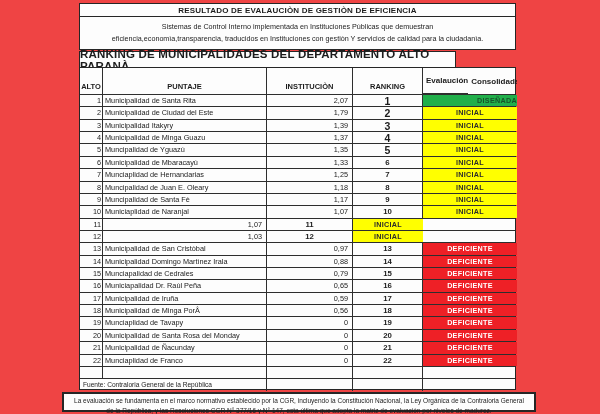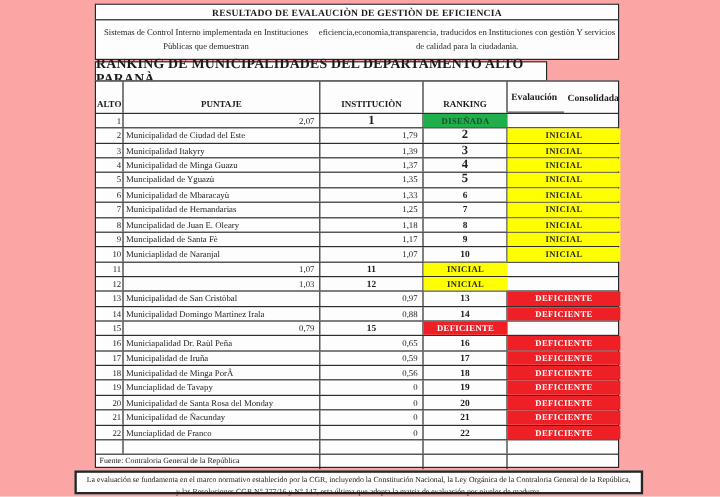--- a/index.html
+++ b/index.html
@@ -1,23 +1,23 @@
 <!DOCTYPE html>
 <html><head>
 <meta charset="utf-8">
 <style>
   html,body{margin:0;padding:0;background:#ffffff;}
   .page{
-    position:relative;width:600px;height:414px;background:#fca5a5;
-    font-family:Liberation Serif, serif;color:#1c1c1c;overflow:hidden;
+    position:relative;width:600px;height:414px;background:#ef4444;
+    font-family:Liberation Sans, sans-serif;color:#1c1c1c;overflow:hidden;
   }
   .box{position:absolute;border:1.5px solid #262626;background:#fdfdfd;box-sizing:border-box;}
   #title-box{left:79px;top:3px;width:437px;height:14px;display:flex;align-items:center;justify-content:center;
     font-size:8px;font-weight:bold;letter-spacing:.2px;}
-  #subtitle-box{left:79px;top:16px;width:437px;height:34px;display:flex;flex-direction:row;
+  #subtitle-box{left:79px;top:16px;width:437px;height:34px;display:flex;flex-direction:column;
     align-items:center;justify-content:center;font-size:7.2px;line-height:1.7;text-align:center;}
   #ranking-box{left:79px;top:51px;width:377px;height:17px;display:flex;align-items:center;justify-content:center;
     font-size:11.5px;font-weight:bold;letter-spacing:.2px;}
   #table-box{left:79px;top:67px;width:437px;height:323px;padding:0;}
   .grid-row{display:grid;grid-template-columns:23px 164px 86px 70px 94px;box-sizing:border-box;}
   .grid-row > div{border-right:1px solid #2e2e2e;box-sizing:border-box;overflow:hidden;white-space:nowrap;}
   .grid-row > div:last-child{border-right:none;}
   #header-row{height:26px;}
   #header-row .hcell{display:flex;align-items:flex-end;justify-content:center;
     font-size:7.5px;font-weight:bold;padding-bottom:3px;}
@@ -62,23 +62,24 @@
       <div class="hcell">RANKING</div>
       <div class="hcell-eval">
         <div class="l1">Evalaución</div>
         <div class="l2">Consolidada</div>
       </div>
     </div>
 
     <div id="rows">
       <div class="grid-row data-row big-rank">
         <div class="cell-item">1</div>
+        <div class="cell-inst">Municipalidad de Santa Rita</div>
         <div class="cell-punt">2,07</div>
         <div class="cell-rank">1</div>
-        <div class="cell-eval" style="background: rgb(33, 175, 75); color: rgb(23, 81, 42);">DISEÑADA</div>
+        <div class="cell-eval" style="background: rgb(33, 175, 75); color: rgb(23, 81, 42); text-align: right;">DISEÑADA</div>
       </div>
 
       <div class="grid-row data-row big-rank">
         <div class="cell-item">2</div>
         <div class="cell-inst">Municipalidad de Ciudad del Este</div>
         <div class="cell-punt">1,79</div>
         <div class="cell-rank">2</div>
         <div class="cell-eval" style="background: rgb(255, 255, 0); color: rgb(43, 43, 43);">INICIAL</div>
       </div>
 
@@ -109,21 +110,21 @@
       <div class="grid-row data-row">
         <div class="cell-item">6</div>
         <div class="cell-inst">Municipalidad de Mbaracayù</div>
         <div class="cell-punt">1,33</div>
         <div class="cell-rank">6</div>
         <div class="cell-eval" style="background: rgb(255, 255, 0); color: rgb(43, 43, 43);">INICIAL</div>
       </div>
 
       <div class="grid-row data-row">
         <div class="cell-item">7</div>
-        <div class="cell-inst">Municipalidad de Hernandarias</div>
+        <div class="cell-inst">Munciaplidad de Hernandarias</div>
         <div class="cell-punt">1,25</div>
         <div class="cell-rank">7</div>
         <div class="cell-eval" style="background: rgb(255, 255, 0); color: rgb(43, 43, 43);">INICIAL</div>
       </div>
 
       <div class="grid-row data-row">
         <div class="cell-item">8</div>
         <div class="cell-inst">Muncipalidad de Juan E. Oleary</div>
         <div class="cell-punt">1,18</div>
         <div class="cell-rank">8</div>
@@ -171,20 +172,21 @@
       <div class="grid-row data-row">
         <div class="cell-item">14</div>
         <div class="cell-inst">Municipalidad Domingo Martìnez Irala</div>
         <div class="cell-punt">0,88</div>
         <div class="cell-rank">14</div>
         <div class="cell-eval" style="background: rgb(238, 32, 38); color: rgb(255, 255, 255);">DEFICIENTE</div>
       </div>
 
       <div class="grid-row data-row">
         <div class="cell-item">15</div>
+        <div class="cell-inst">Munciapalidad de Cedrales</div>
         <div class="cell-punt">0,79</div>
         <div class="cell-rank">15</div>
         <div class="cell-eval" style="background: rgb(238, 32, 38); color: rgb(255, 255, 255);">DEFICIENTE</div>
       </div>
 
       <div class="grid-row data-row">
         <div class="cell-item">16</div>
         <div class="cell-inst">Municiapalidad Dr. Raùl Peña</div>
         <div class="cell-punt">0,65</div>
         <div class="cell-rank">16</div>

